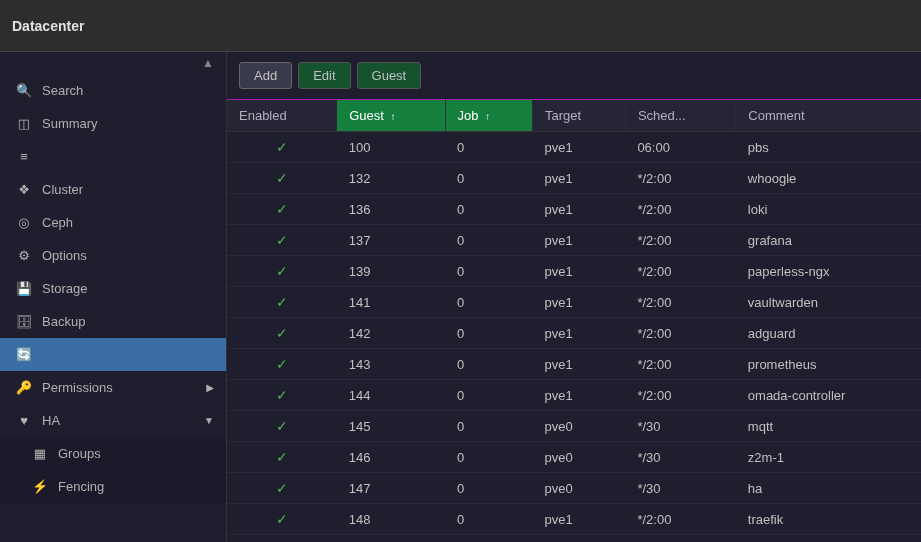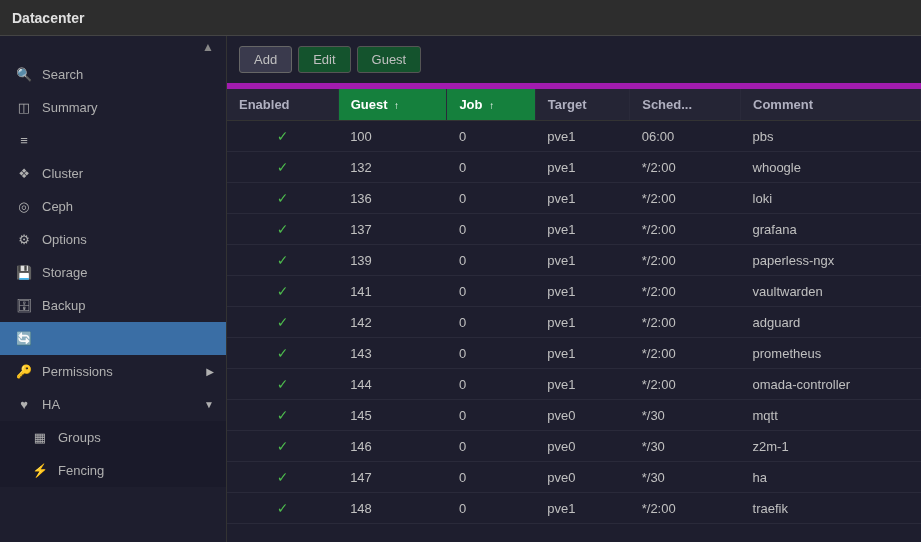--- a/index.html
+++ b/index.html
@@ -14,21 +14,21 @@
     }
 
     
     .header {
       background: #2d2d2d;
       padding: 8px 12px;
       color: #e0e0e0;
       font-size: 14px;
       font-weight: bold;
       border-bottom: 1px solid #444;
-      height: 36px;
+      height: 52px;
       display: flex;
       align-items: center;
     }
 
     
     .layout {
       display: flex;
       height: calc(542px - 36px);
     }
 
@@ -98,21 +98,21 @@
       overflow: hidden;
     }
 
     
     .toolbar {
       display: flex;
       align-items: center;
       padding: 10px 12px;
       gap: 6px;
       background: #1e1e2e;
-      border-bottom: 6px solid #a21caf;
+      border-bottom: 1px solid #a21caf;
     }
 
     .btn {
       padding: 5px 14px;
       border: 1px solid #555;
       border-radius: 3px;
       background: #14532d;
       color: #c0c0c0;
       cursor: pointer;
       font-size: 13px;
@@ -134,21 +134,21 @@
     }
 
     thead tr {
       background: #252535;
     }
 
     th {
       padding: 8px 12px;
       text-align: left;
       color: #b0b0c0;
-      font-weight: bold;
+      font-weight: normal;
       border-bottom: 1px solid #333;
       border-right: 1px solid #2a2a3a;
       white-space: nowrap;
       user-select: none;
     }
 
     th.sorted {
       color: #fff;
       background: #15803d;
     }

